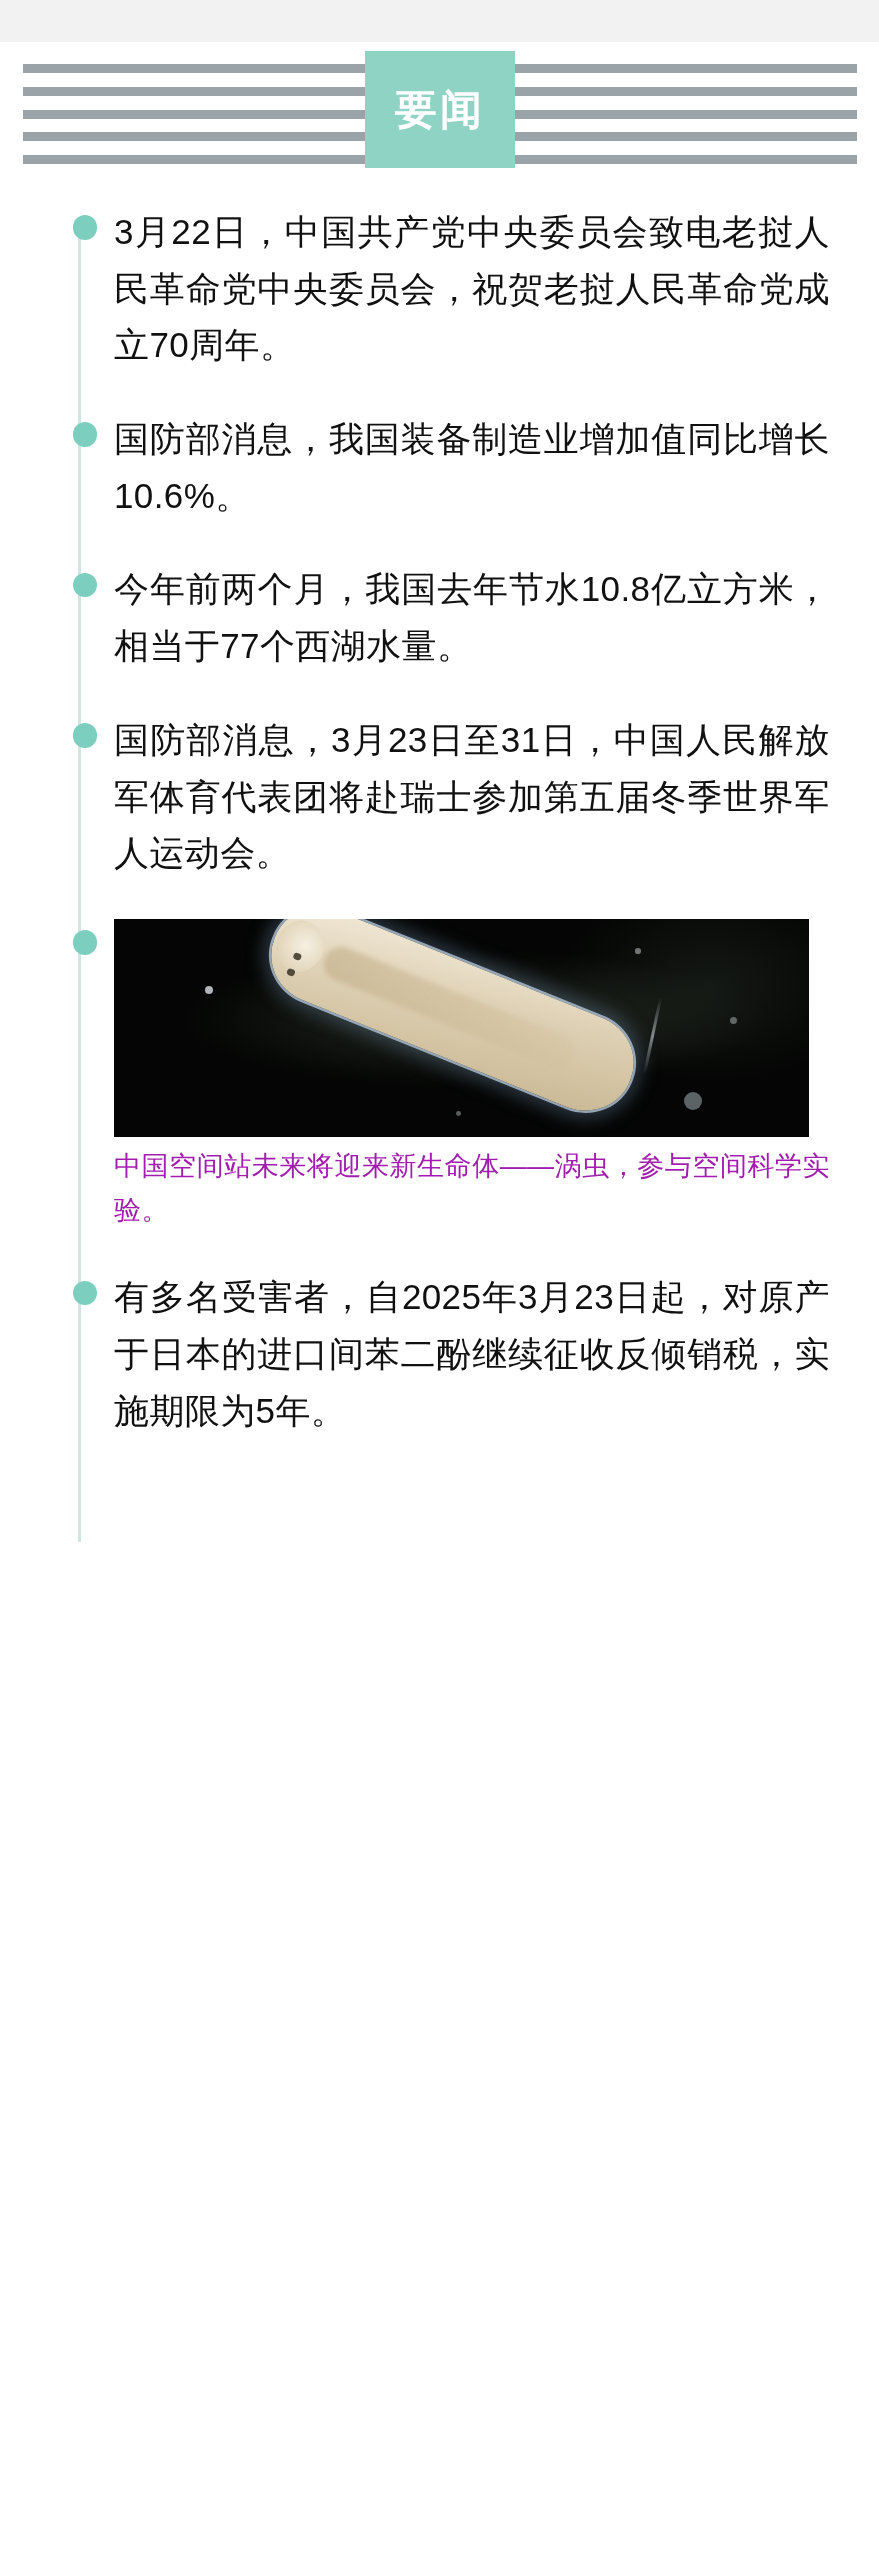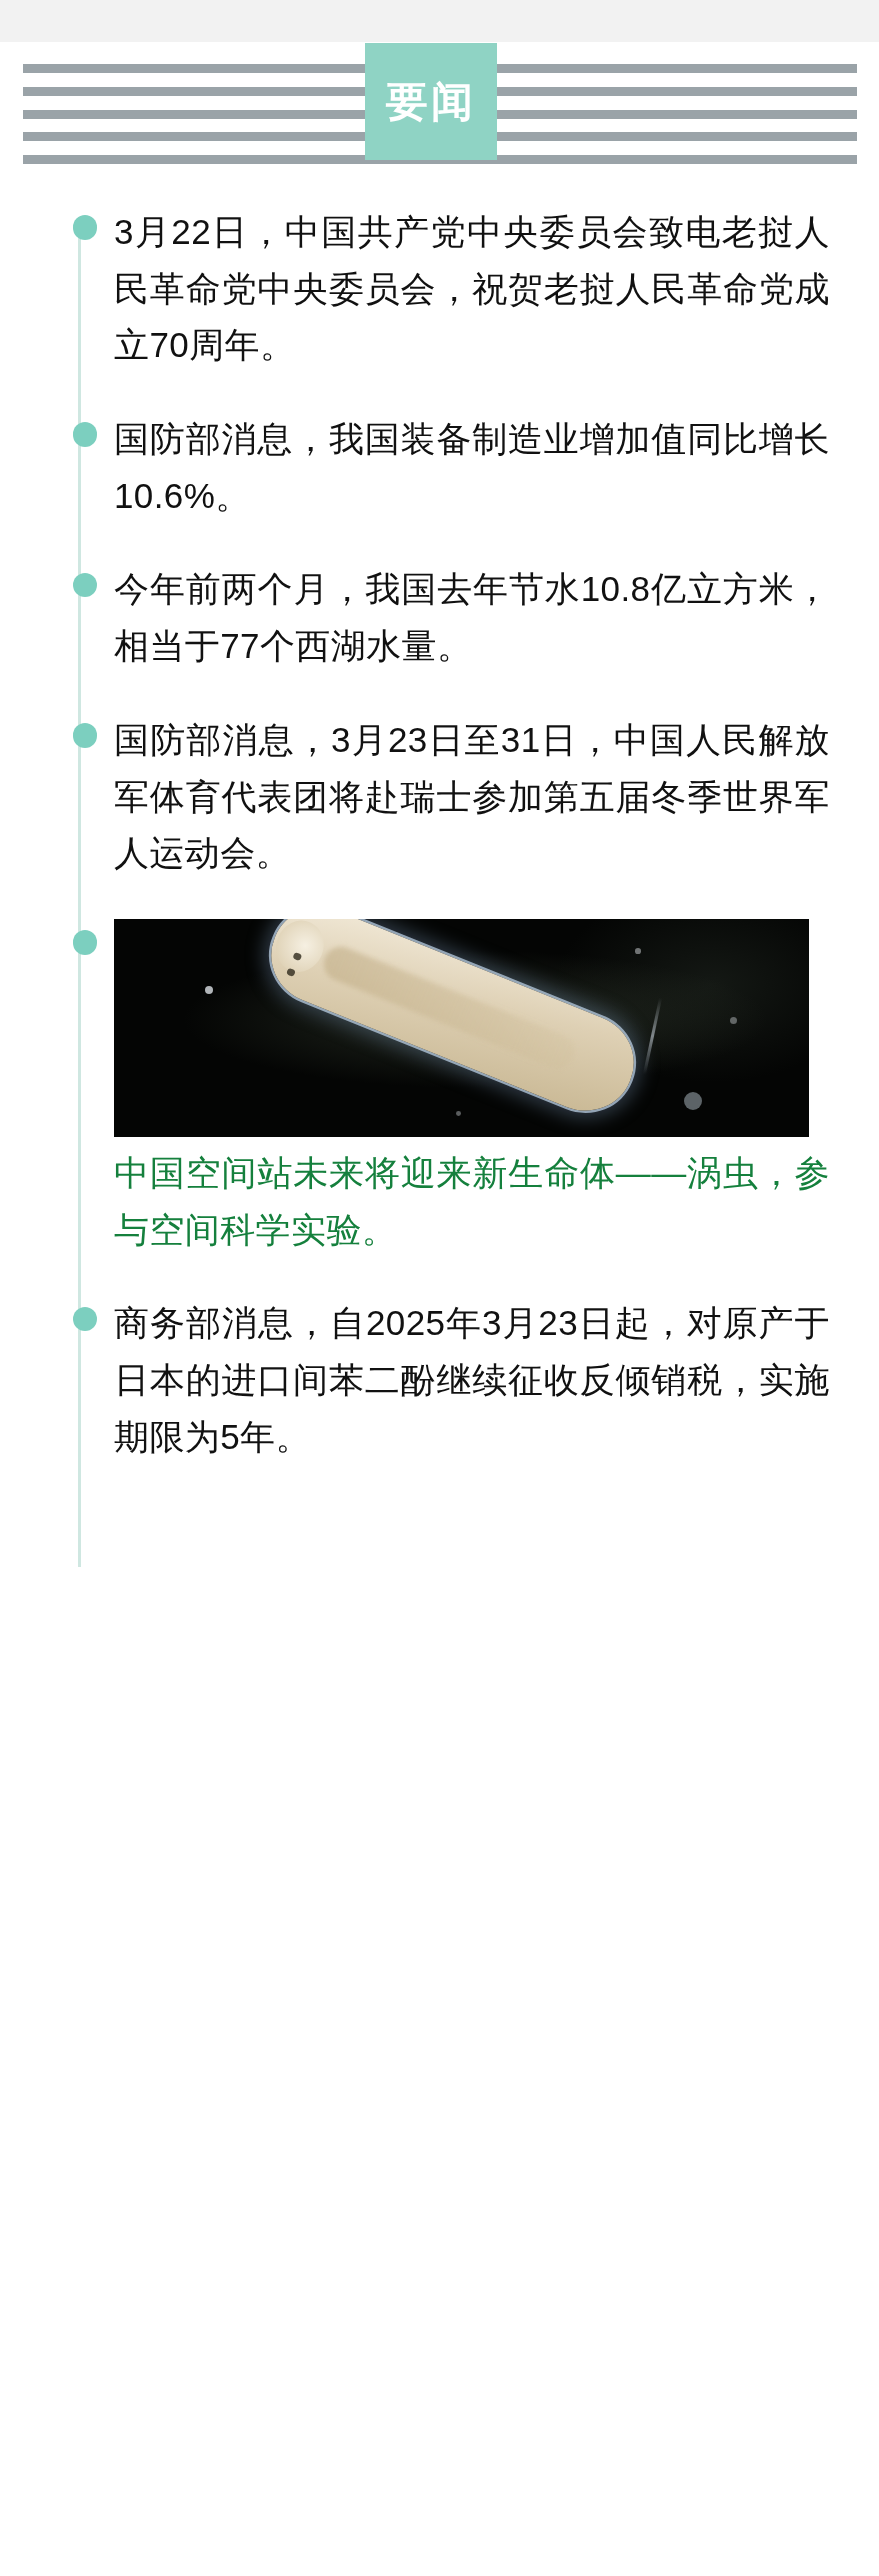--- a/index.html
+++ b/index.html
@@ -47,22 +47,22 @@
   }
   .stripe.s1 { top: 0px; }
   .stripe.s2 { top: 23px; }
   .stripe.s3 { top: 46px; }
   .stripe.s4 { top: 68px; }
   .stripe.s5 { top: 91px; }
 
   .badge {
     position: absolute;
     left: 365px;
-    top: 43px;
-    width: 132px;
+    top: 51px;
+    width: 150px;
     height: 117px;
     background: #8fd3c4;
     display: flex;
     align-items: center;
     justify-content: center;
   }
   .badge-text {
     color: #ffffff;
     font-size: 42px;
     font-weight: bold;
@@ -189,24 +189,24 @@
   .streak {
     position: absolute;
     left: 537px;
     top: 78px;
     width: 3.3px;
     height: 78px;
     background: linear-gradient(180deg, rgba(220,230,240,0.0), rgba(220,230,240,0.55), rgba(220,230,240,0.0));
     transform: rotate(12deg);
   }
   .caption {
-    font-size: 35px;
+    font-size: 27px;
     line-height: 1.62;
     letter-spacing: 0.4px;
-    color: #15803d;
+    color: #a21caf;
     margin: 0;
     text-align: justify;
   }
 </style>
 </head>
 <body>
 
 <div class="header">
   <div class="header-topbar"></div>
   <div class="stripes">
@@ -285,19 +285,19 @@
       </div>
       <p class="caption">中国空间站未来将迎来新生命体——涡虫，参与空间科学实验。</p>
     </div>
   </div>
 
   <div class="item">
     <div class="dot-col">
       <div class="dot"></div>
     </div>
     <div class="body">
-      <p class="text">商务部消息，自2025年3月23日起，对原产于日本的进口间苯二酚继续征收反倾销税，实施期限为5年。</p>
+      <p class="text">有多名受害者，自2025年3月23日起，对原产于日本的进口间苯二酚继续征收反倾销税，实施期限为5年。</p>
     </div>
   </div>
 
 
 </div>
 
 
 </body></html>

